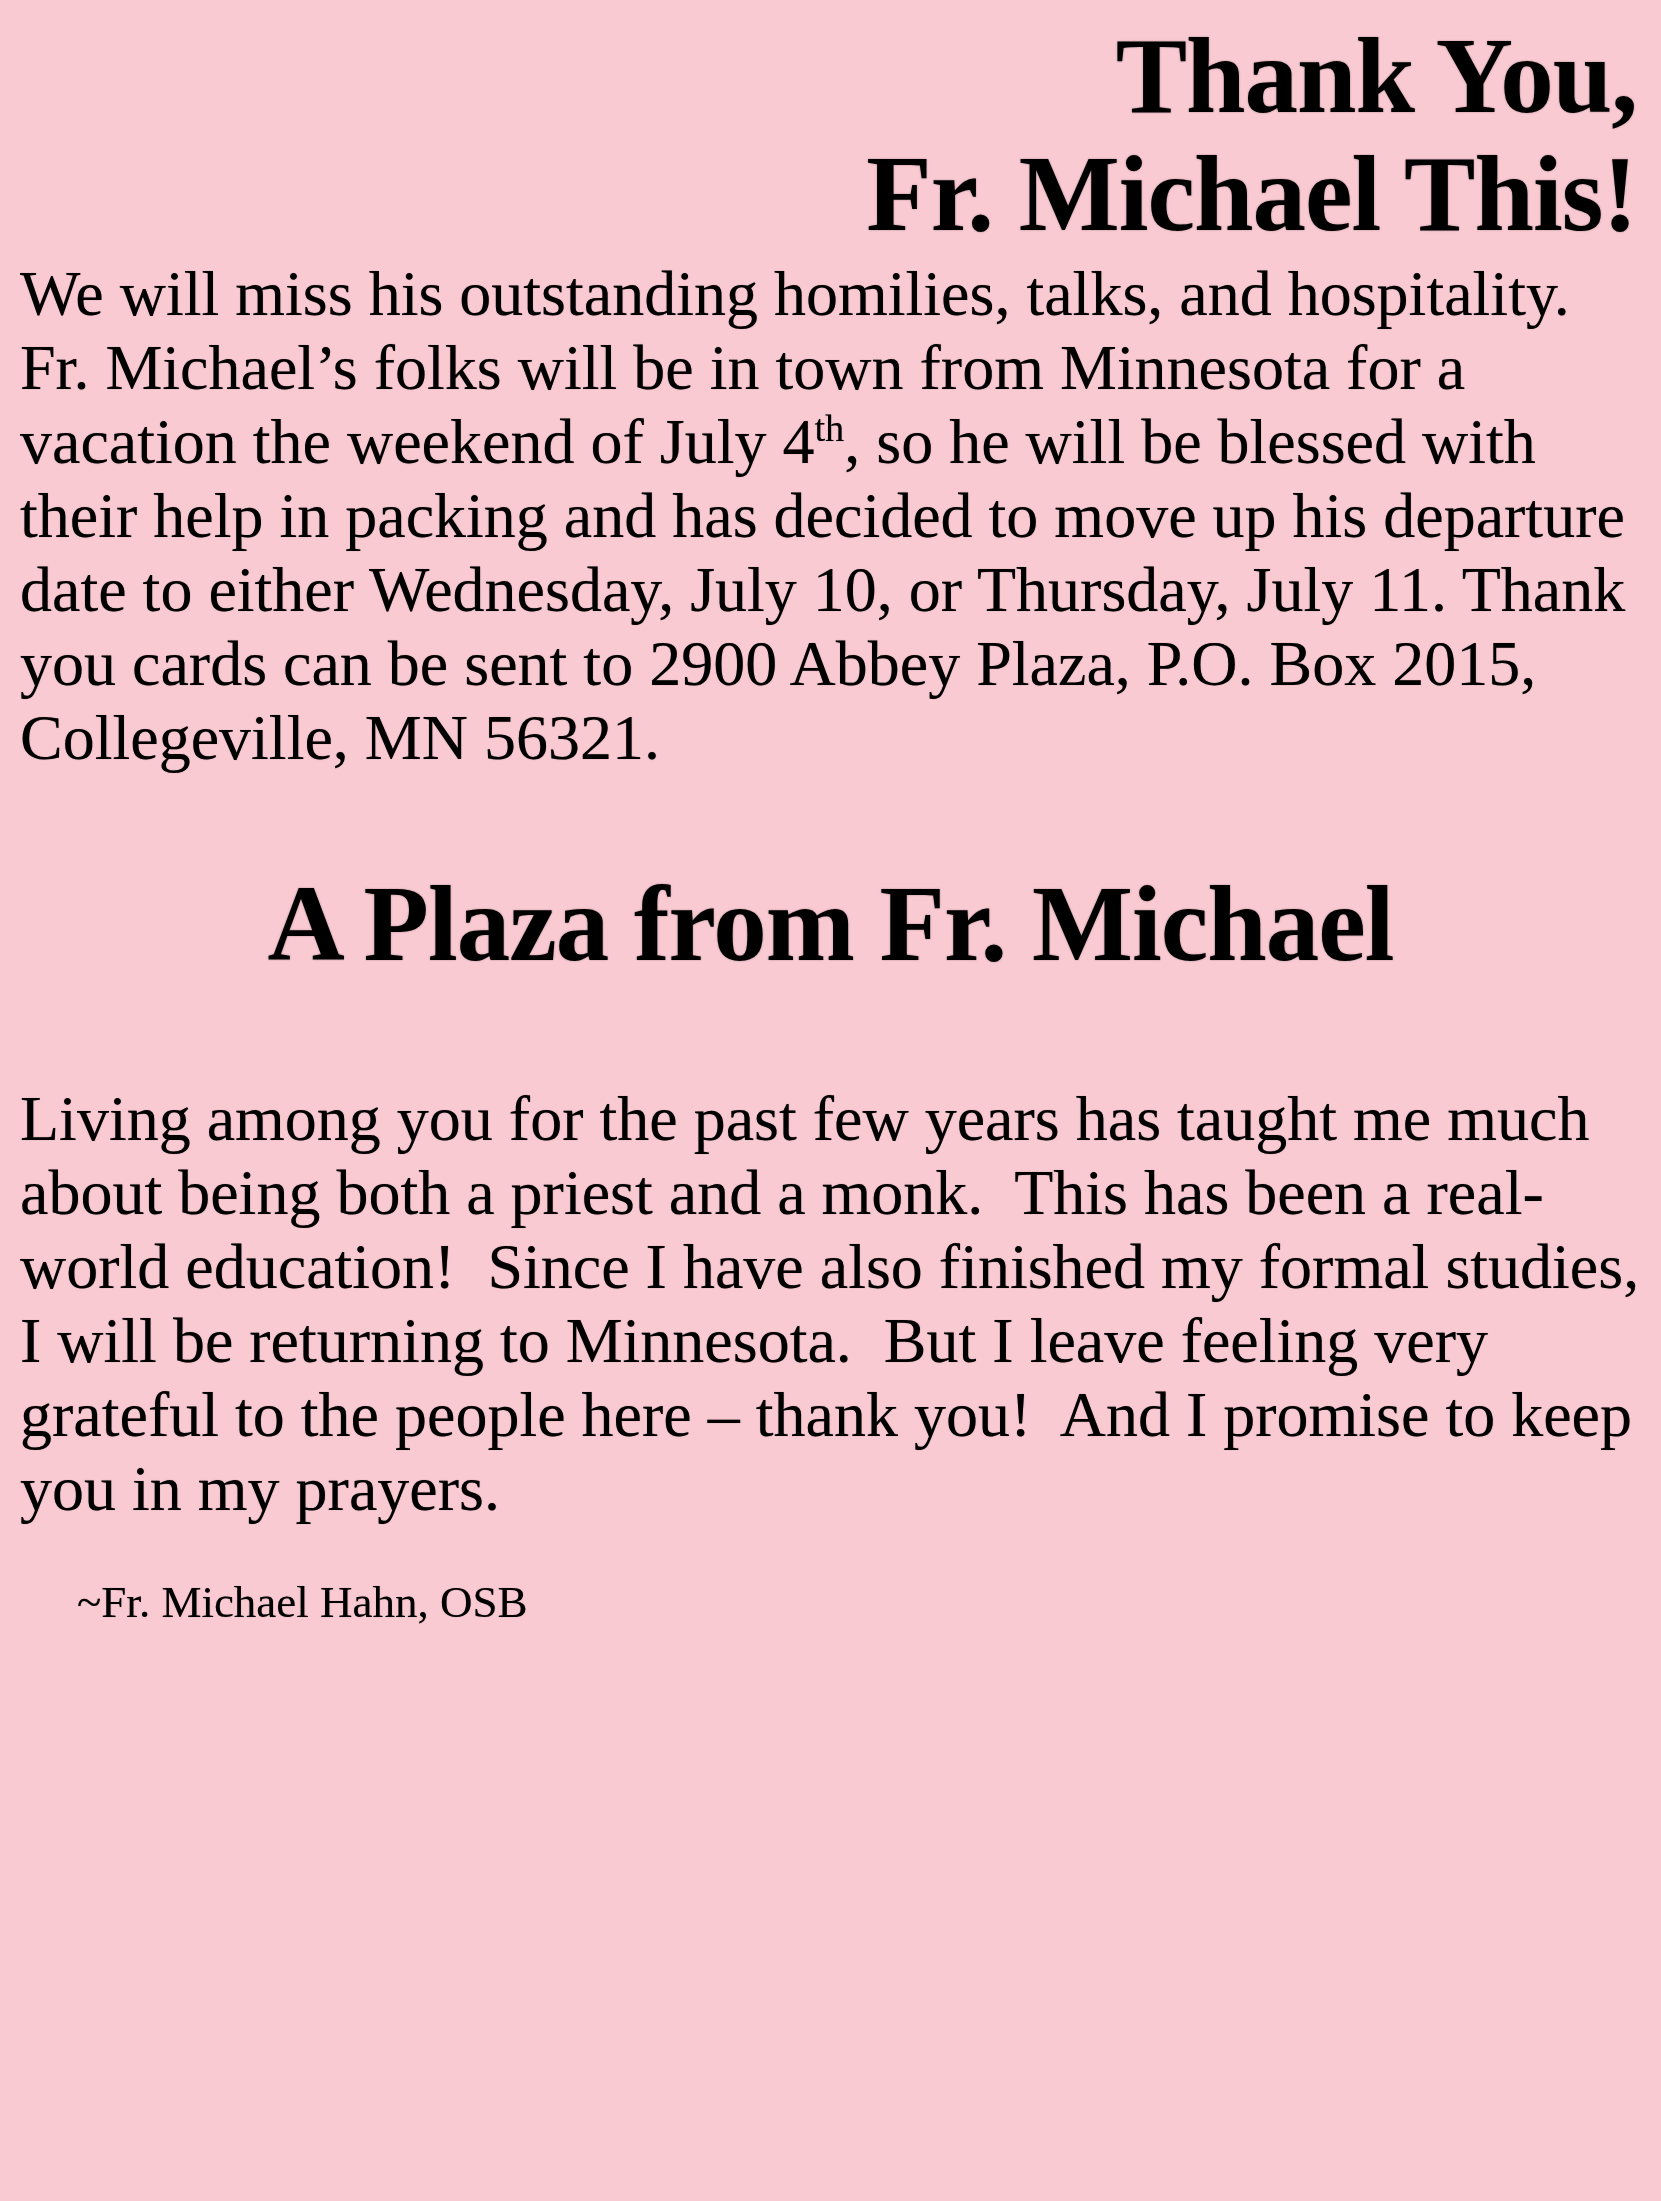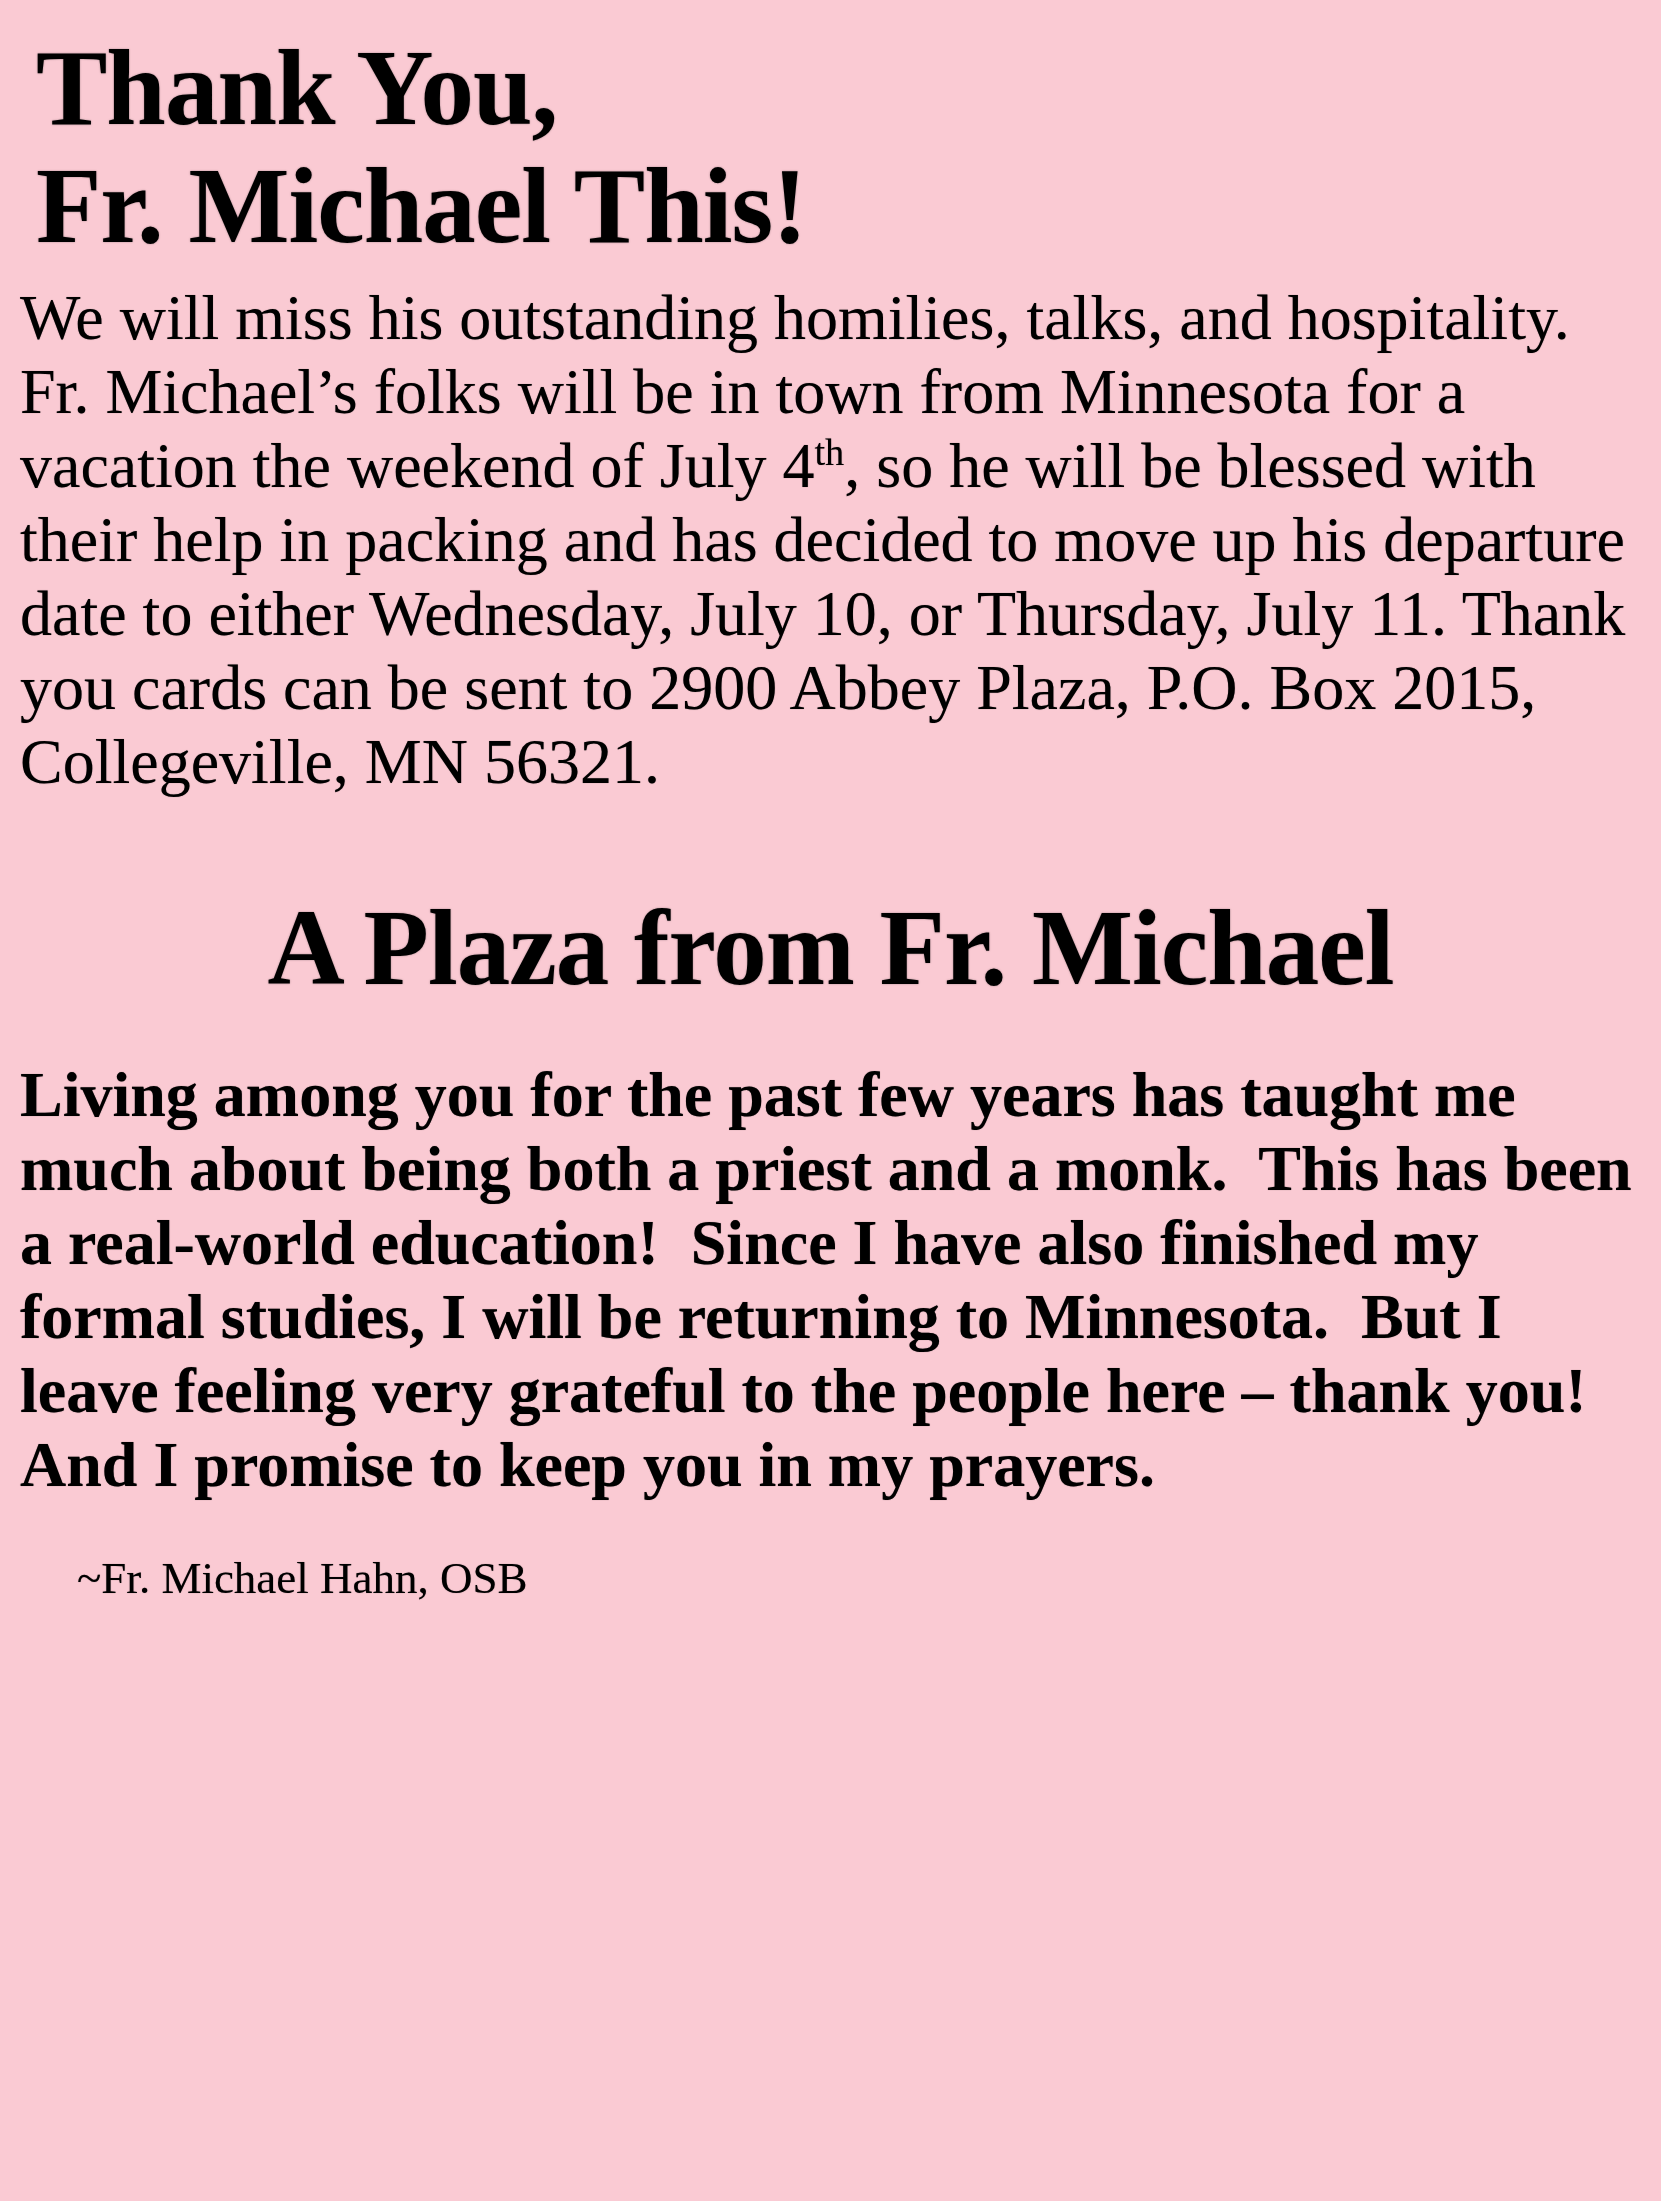--- a/index.html
+++ b/index.html
@@ -16,22 +16,22 @@
   }
   .page {
     padding: 14px 20px 0 20px;
     box-sizing: border-box;
     width: 1661px;
   }
   .doc-title {
     font-size: 107px;
     line-height: 1.1;
     font-weight: bold;
-    text-align: left;
-    margin: 16px;
+    text-align: right;
+    margin: 4px;
     letter-spacing: -1px;
     text-shadow: 0 0 2px rgba(0,0,0,0.35);
   }
   .section-heading {
     font-size: 107px;
     line-height: 1.1;
     font-weight: bold;
     text-align: center;
     margin: 91px 0 0 0;
     letter-spacing: -1px;
@@ -39,21 +39,21 @@
   }
   .body-text {
     font-size: 64px;
     line-height: 74px;
     margin: 0;
     white-space: pre-wrap;
     text-shadow: 0 0 1px rgba(0,0,0,0.45);
   }
   .para-1 { margin-top: 2px; }
   .para-2 { margin-top: 4px; }
-  .para-3 { margin-top: 50px; font-weight: bold; }
+  .para-3 { margin-top: 98px; }
   sup.superscript {
     font-size: 60%;
     vertical-align: super;
     line-height: 0;
   }
   .signature {
     font-size: 45px;
     line-height: 74px;
     margin: 39px 0 0 0;
     padding-left: 57px;

